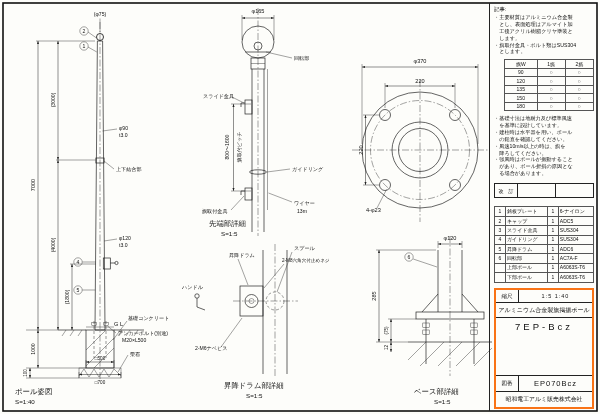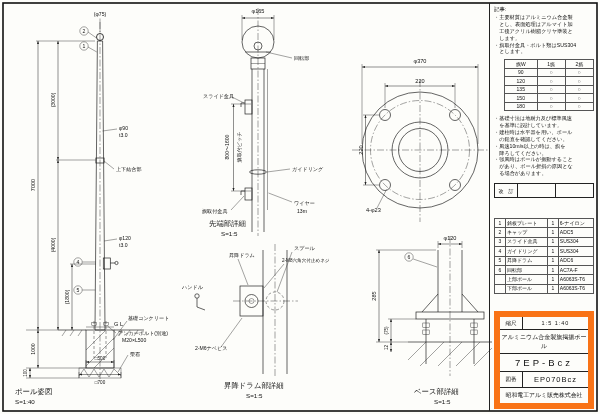--- a/index.html
+++ b/index.html
@@ -24,29 +24,29 @@
         text-align:center;padding:0 2px;height:7.5px;line-height:1;}
   .rev{display:flex;border:0.7px solid #222;height:13px;margin-top:6px;align-items:stretch;}
   .rev .lbl{width:22px;border-right:0.7px solid #222;display:flex;align-items:center;justify-content:center;font-size:5px;}
   .rev .cell{flex:1;border-right:0.7px solid #222;}
   .rev .cell:last-child{border-right:none;}
   .ptab{border-collapse:collapse;width:100%;margin-top:3px;}
   .ptab td{border:0.5px solid #555;font-size:5px;padding:0 1px;height:8.4px;line-height:1;white-space:nowrap;}
   .ptab .cno{width:8px;text-align:center;}
   .ptab .cqty{width:8px;text-align:center;}
   .spacer{flex:1;}
-  .tb{border:6px solid #f97316;}
+  .tb{border:2px solid #f97316;}
   .tb-row{border-top:0.7px solid #222;}
   .tb-row:first-child{border-top:none;}
   .tb-scale{display:flex;align-items:center;height:12px;font-size:5.5px;}
   .tb-scale .lbl{width:22px;border-right:0.7px solid #222;height:100%;display:flex;align-items:center;justify-content:center;}
   .tb-scale .val{flex:1;text-align:center;letter-spacing:1px;}
   .tb-product{font-size:6px;text-align:center;padding:2.5px 0;}
   .tb-model{font-size:9.5px;text-align:center;letter-spacing:3px;padding:3px 0;}
-  .tb-dno{display:flex;align-items:center;height:15px;font-size:5.5px;}
+  .tb-dno{display:flex;align-items:center;height:15px;font-size:5.5px;margin-top:40px;}
   .tb-dno .lbl{width:22px;border-right:0.7px solid #222;height:100%;display:flex;align-items:center;justify-content:center;}
   .tb-dno .val{flex:1;text-align:center;font-size:7.5px;letter-spacing:1px;}
   .tb-company{font-size:5.9px;text-align:center;padding:3px 0;}
 </style>
 </head>
 <body>
 
 <div id="sheet">
 
 <svg width="600" height="414" viewBox="0 0 600 414">

